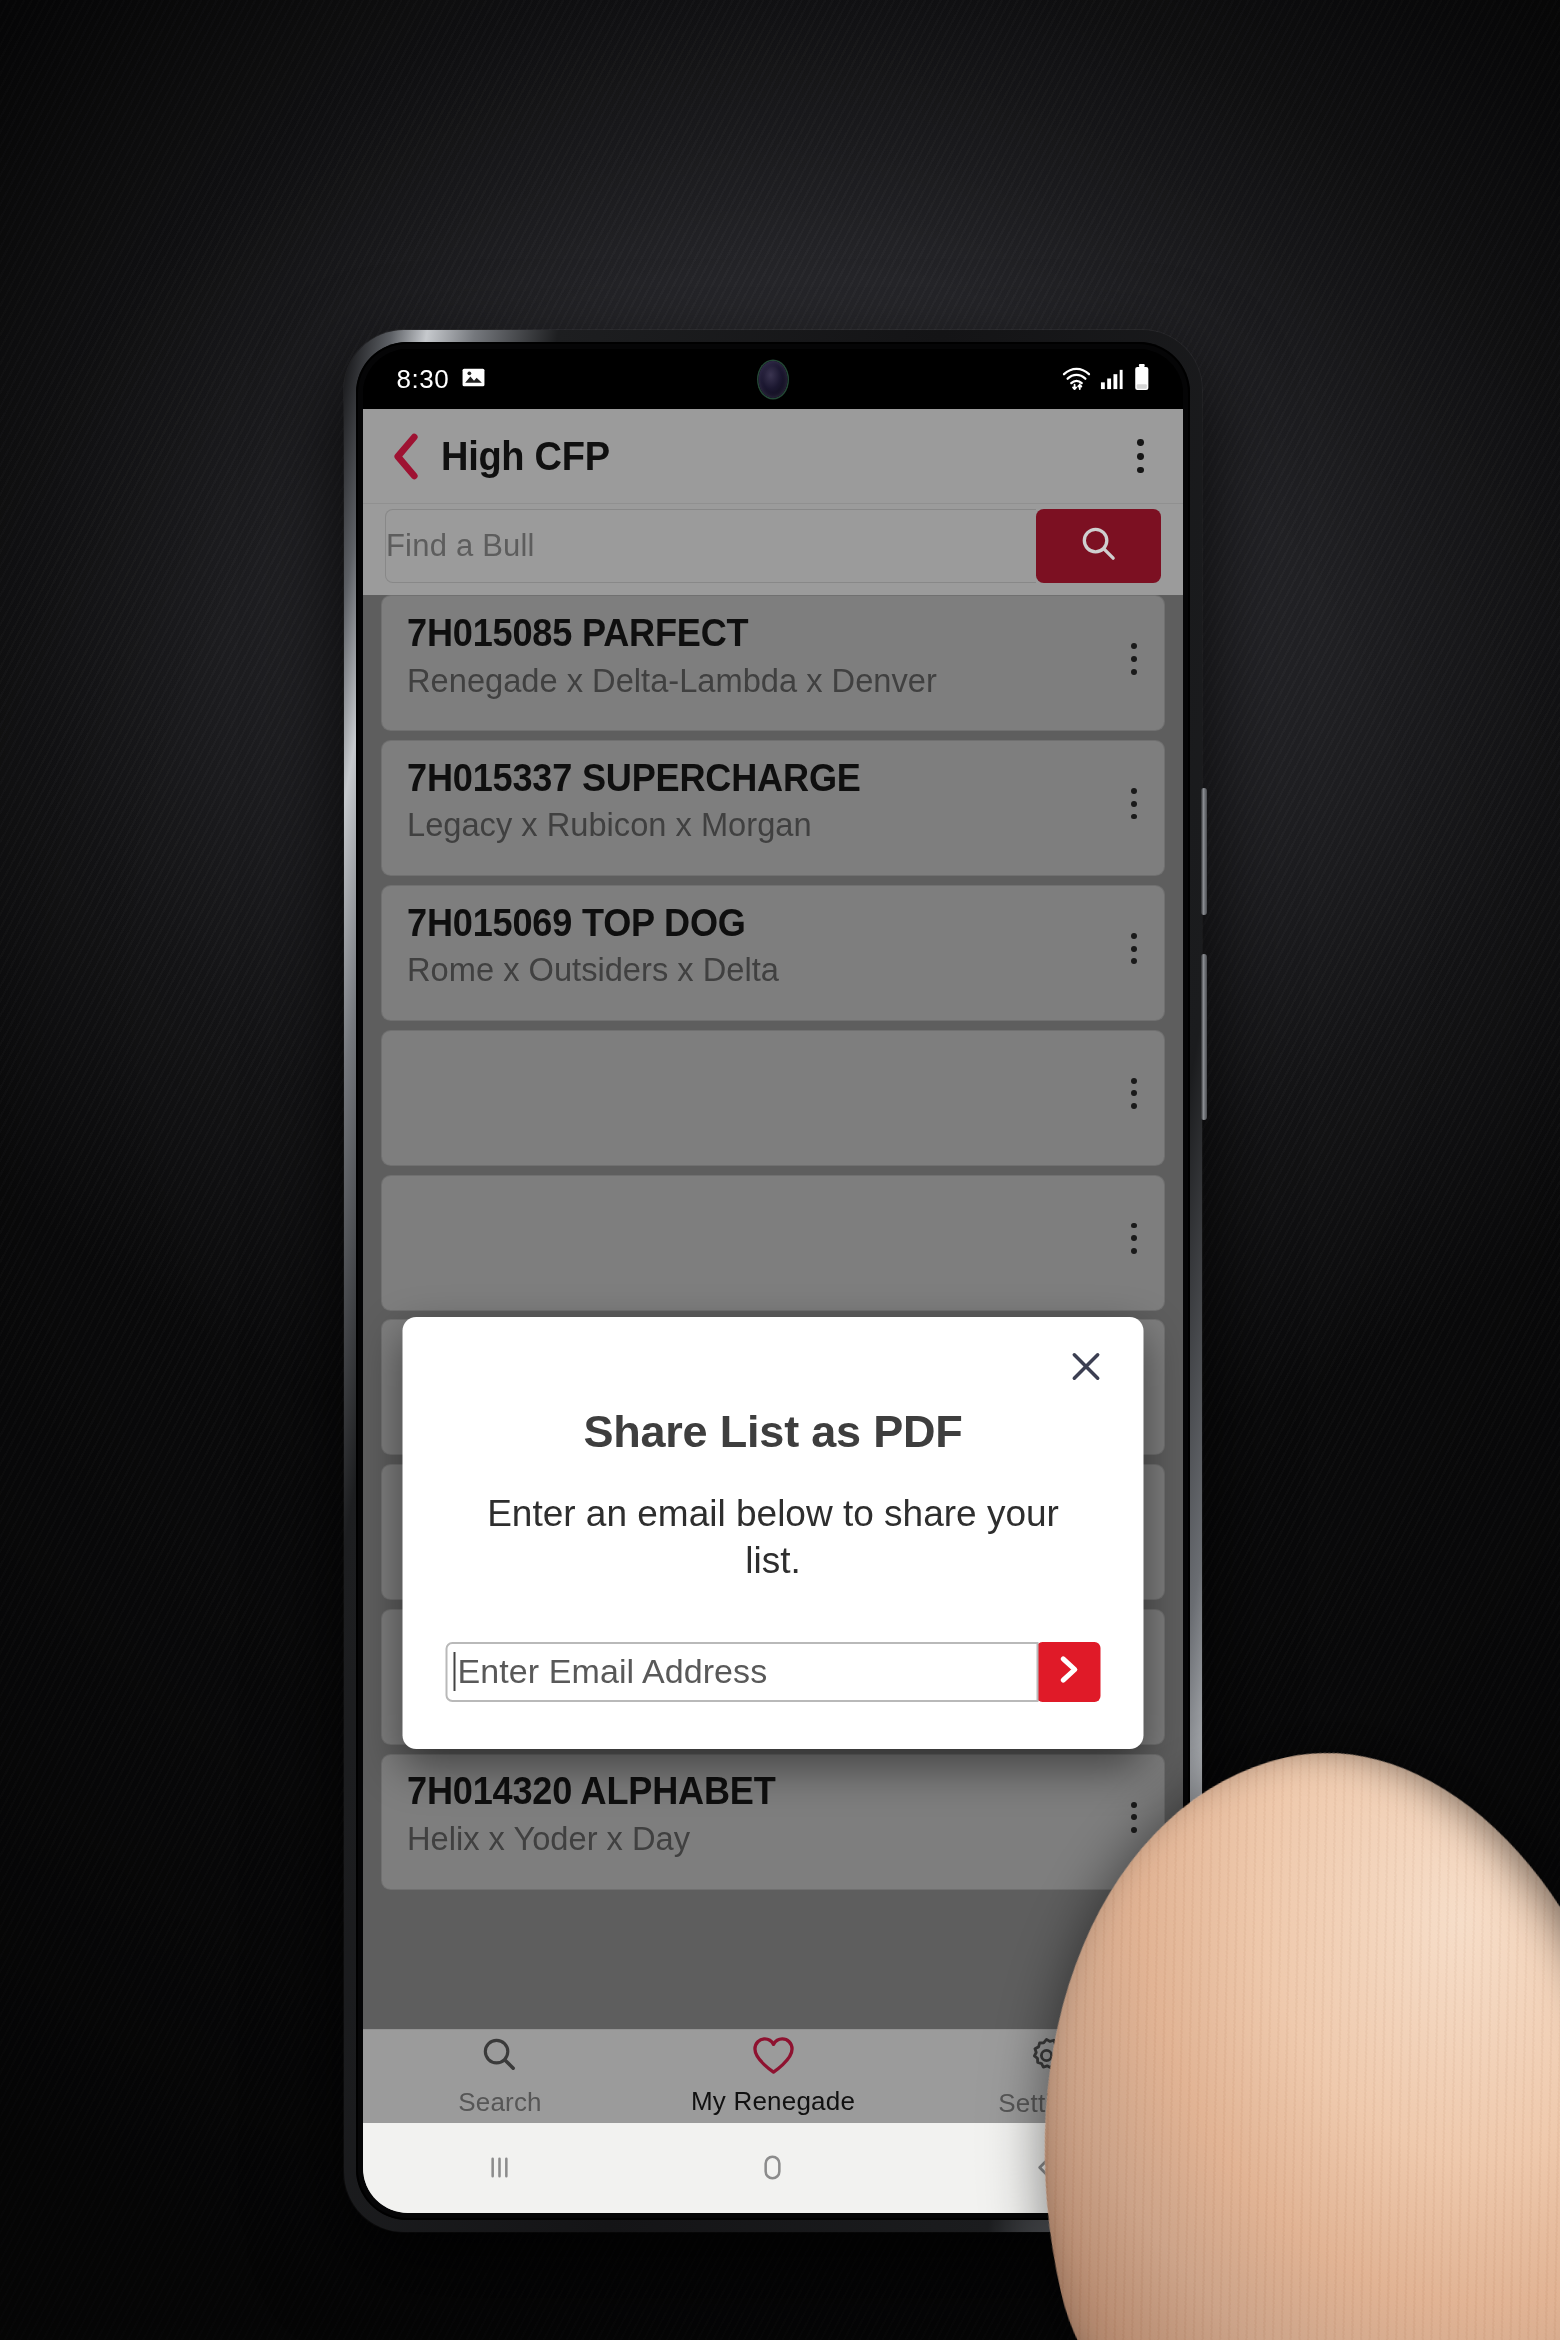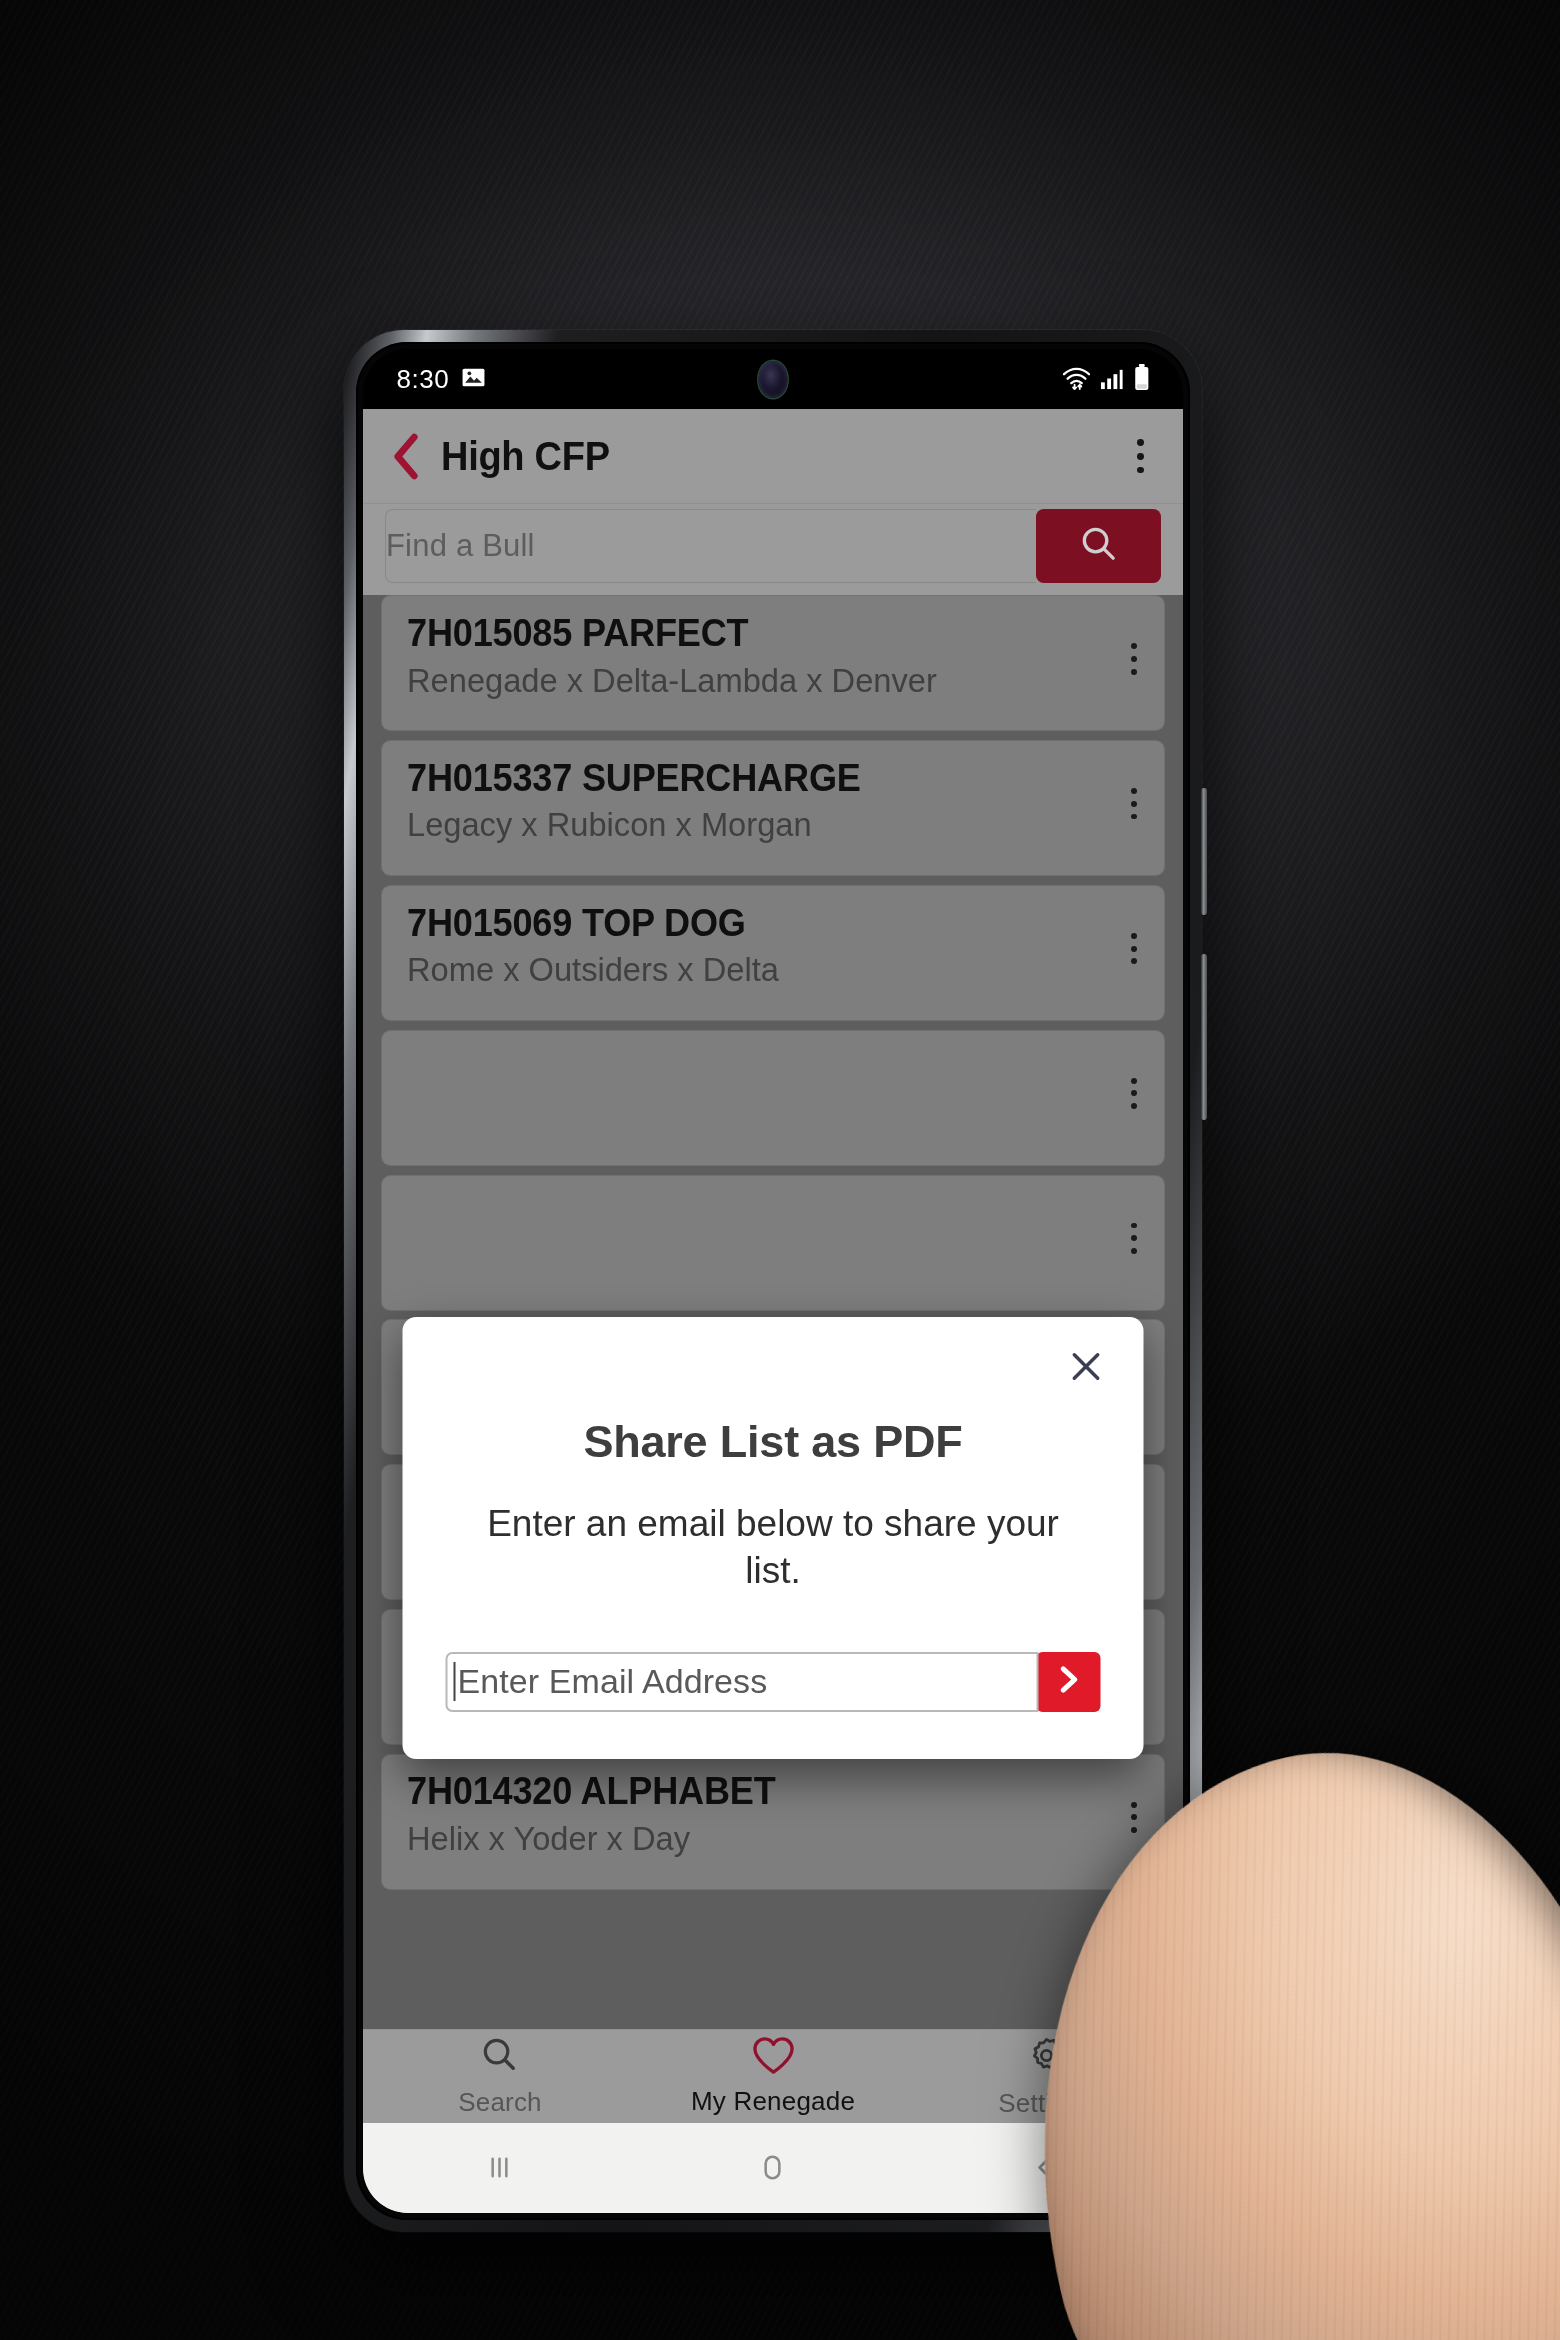--- a/index.html
+++ b/index.html
@@ -334,21 +334,21 @@
   }
   #modal {
     position: absolute;
     left: 50%;
     transform: translateX(-50%);
     top: 722px;
     width: 741px;
     background: #ffffff;
     border-radius: 13.7px;
     box-shadow: 0 17.6px 45px rgba(0,0,0,0.48);
-    padding: 35px 43px 47px 43px;
+    padding: 25px 43px 47px 43px;
     z-index: 21;
   }
   #modal-close {
     position: absolute;
     right: 33px;
     top: 25px;
     width: 49px; height: 49px;
     display: flex; align-items: center; justify-content: center;
     cursor: pointer;
   }

